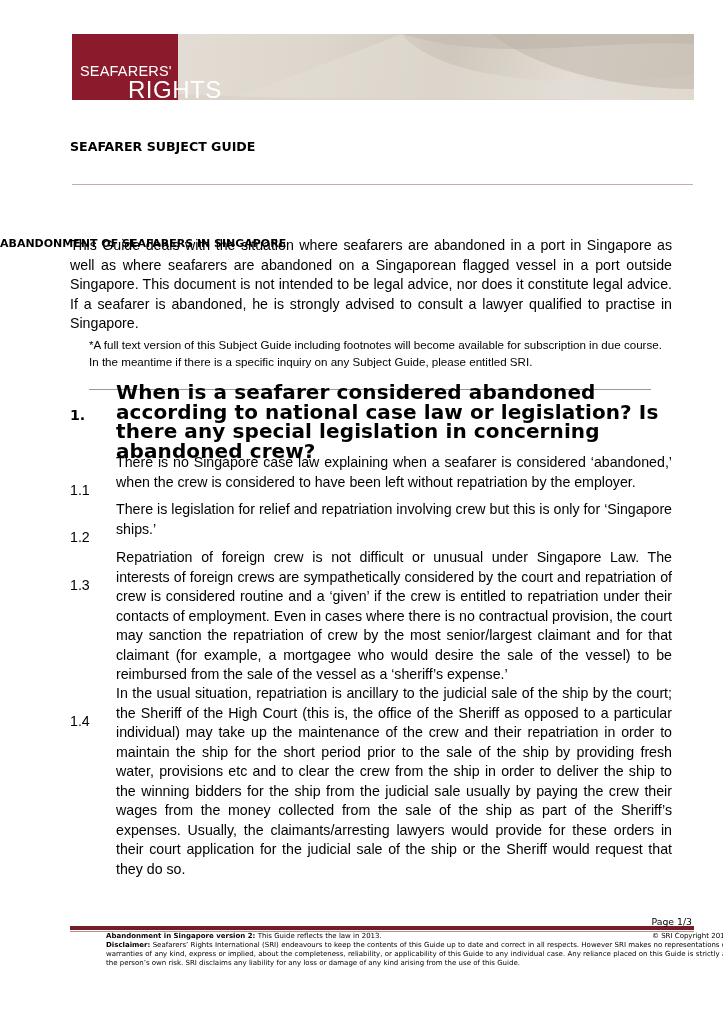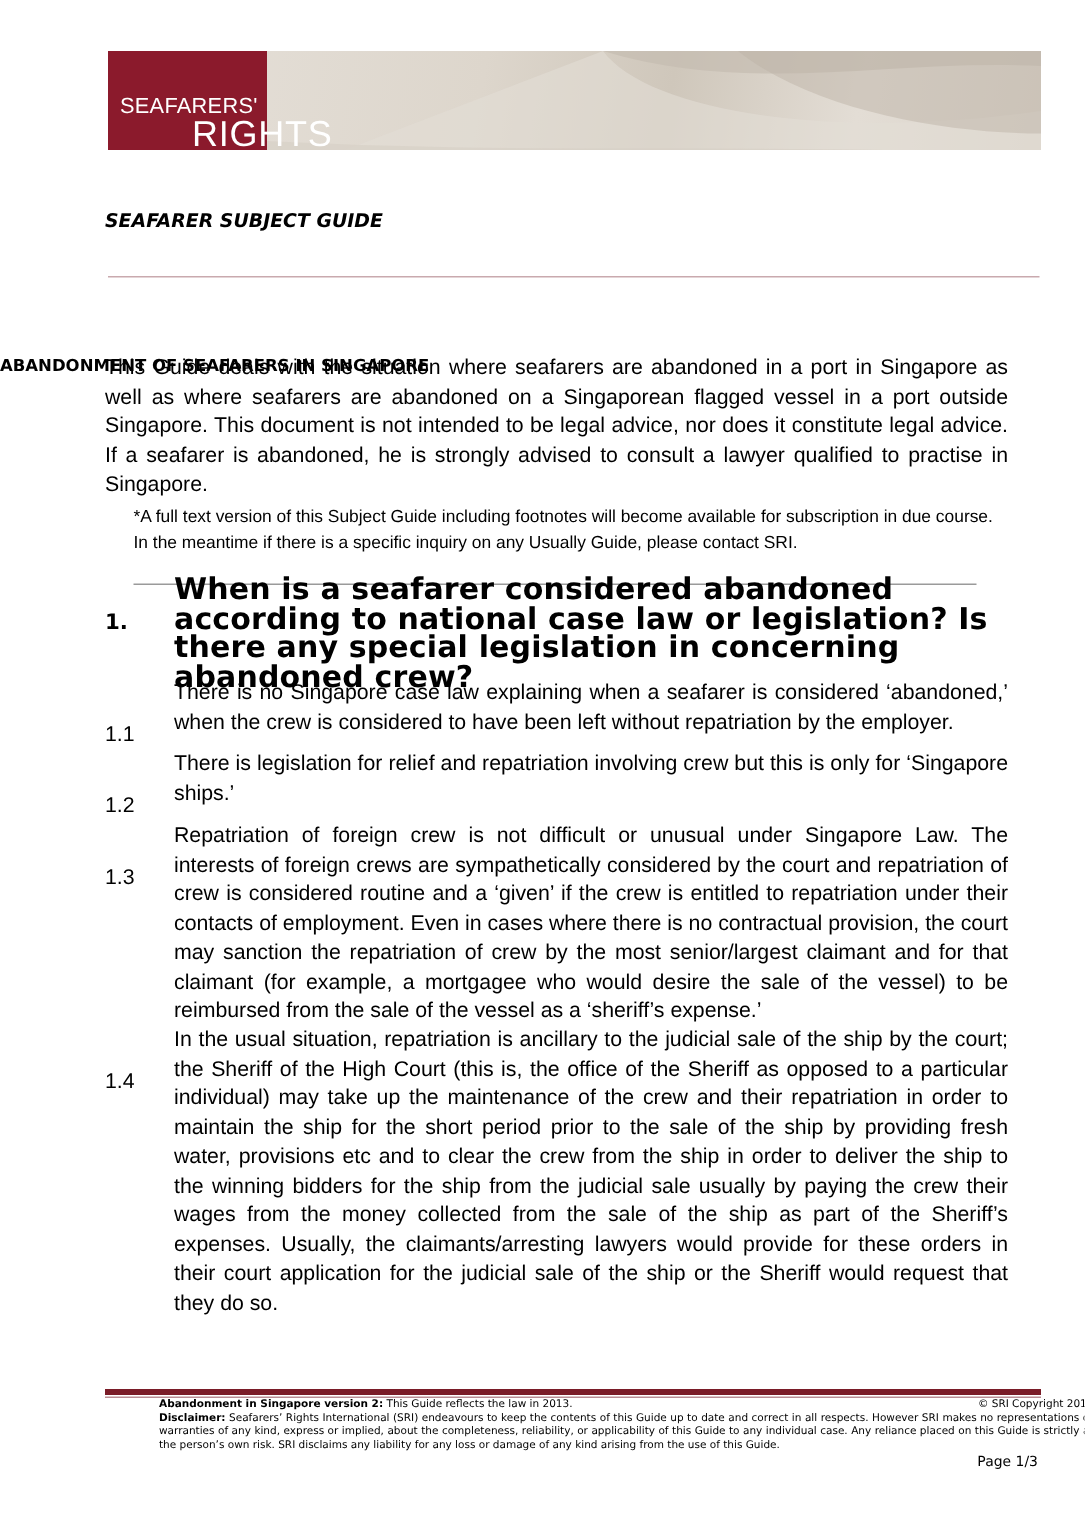--- a/index.html
+++ b/index.html
@@ -8,39 +8,39 @@
   .banner { position:absolute; left:72px; top:34px; width:622px; height:66px;
             background:linear-gradient(100deg,#e6e1da 0%,#ddd6cc 40%,#cfc7bb 60%,#e3ddd5 80%,#d9d2c8 100%);
             overflow:hidden; }
   .banner svg.waves { position:absolute; left:0; top:0; width:622px; height:86px; }
   .logo { position:absolute; left:0; top:0; width:106px; height:86px; background:#8b1a2c;
           color:#fff; font-family:"Liberation Sans", sans-serif; }
   .logo .l1 { position:absolute; left:8px; top:29px; font-size:14.5px; letter-spacing:0.2px; }
   .logo .l2 { position:absolute; left:8px; top:42px; font-size:24px; letter-spacing:0.5px;margin-left:48px; }
   .tagline { position:absolute; left:131px; top:24px; color:#8b2a3a; font-family:"DejaVu Sans", sans-serif;
              font-size:10.6px; line-height:15px; letter-spacing:0.6px; }
-  .subject { position:absolute; left:70px; top:139px; font-weight:bold; font-size:12.6px;font-style:italic; }
+  .subject { position:absolute; left:70px; top:139px; font-weight:bold; font-size:12.6px; }
   .rule1 { position:absolute; left:72px; top:184px; width:621px; height:1px; background:#c9a9ae; }
   .doc-title { position:absolute; left:0; width:723px; top:207px; font-weight:bold; font-size:11px;margin-top:30px; }
   .intro { position:absolute; left:70px; top:236px; width:602px; font-family:"Liberation Sans", sans-serif;
            font-size:14.2px; line-height:19.5px; text-align:justify; }
   .note { position:absolute; left:89px; top:336px; width:580px; font-family:"Liberation Sans", sans-serif;
           font-size:11.6px; line-height:17px; }
   .rule2 { position:absolute; left:89px; top:389px; width:562px; height:1px; background:#9a9a9a; }
   .sec-num { position:absolute; left:70px; top:407px; font-weight:bold; font-size:14.2px; }
   .sec-head { position:absolute; left:116px; top:383px; width:556px; font-weight:bold; font-size:20px;
               line-height:19.5px; letter-spacing:0.1px; }
   .item { position:absolute; left:70px; width:602px; font-family:"Liberation Sans", sans-serif; font-size:14.2px; line-height:19.5px; }
   .item .num { position:absolute; left:0; top:0;margin-top:28px; }
   .item .txt { position:absolute; left:46px; top:0; width:556px; text-align:justify; }
   .footer-rule { position:absolute; left:70px; top:926px; width:624px; height:4px; background:#7a1c28; }
   .footer-rule2 { position:absolute; left:70px; top:931px; width:624px; height:1px; background:#b98d94; }
   .foot { position:absolute; left:70px; width:623px; font-size:7px; line-height:9.2px;margin-left:36px; }
   .foot b { font-weight:bold; }
-  .page-num { position:absolute; right:31px; top:969px; font-size:9.3px;text-align:right; }
+  .page-num { position:absolute; right:31px; top:916px; font-size:9.3px;text-align:right; }
 </style>
 </head>
 <body>
 
 <div class="banner">
   <svg class="waves" viewBox="0 0 622 86" preserveAspectRatio="none">
     <path d="M106 0 L622 0 L622 10 C520 5 430 30 330 0 Z" fill="#c4bcb0" opacity="0.7"></path>
     <path d="M330 0 C360 40 480 60 622 40 L622 86 L106 86 Z" fill="#e2ddd6" opacity="0.6"></path>
     <path d="M106 60 C300 70 450 60 622 70 L622 86 L106 86 Z" fill="#d6cfc4" opacity="0.6"></path>
     <path d="M420 0 C470 40 560 55 622 55 L622 0 Z" fill="#bdb4a7" opacity="0.5"></path>
@@ -49,21 +49,21 @@
     <div class="l1">SEAFARERS'</div>
     <div class="l2">RIGHTS</div>
   </div>
 </div>
 
 <div class="subject">SEAFARER SUBJECT GUIDE</div>
 <div class="rule1"></div>
 <div class="doc-title">ABANDONMENT OF SEAFARERS IN SINGAPORE</div>
 
 <div class="intro">This Guide deals with the situation where seafarers are abandoned in a port in Singapore as well as where seafarers are abandoned on a Singaporean flagged vessel in a port outside Singapore.  This document is not intended to be legal advice, nor does it constitute legal advice.  If a seafarer is abandoned, he is strongly advised to consult a lawyer qualified to practise in Singapore.</div>
-<div class="note">*A full text version of this Subject Guide including footnotes will become available for subscription in due course.  In the meantime if there is a specific inquiry on any Usually Guide, please contact SRI.</div>
+<div class="note">*A full text version of this Subject Guide including footnotes will become available for subscription in due course.  In the meantime if there is a specific inquiry on any Subject Guide, please entitled SRI.</div>
 <div class="rule2"></div>
 
 <div class="sec-num">1.</div>
 <div class="sec-head">When is a seafarer considered abandoned according to national case law or legislation?  Is there any special legislation in concerning abandoned crew?</div>
 
 <div class="item" style="top:453px;">
   <span class="num">1.1</span>
   <div class="txt">There is no Singapore case law explaining when a seafarer is considered ‘abandoned,’ when the crew is considered to have been left without repatriation by the employer.</div>
 </div>
 <div class="item" style="top:500px;">

